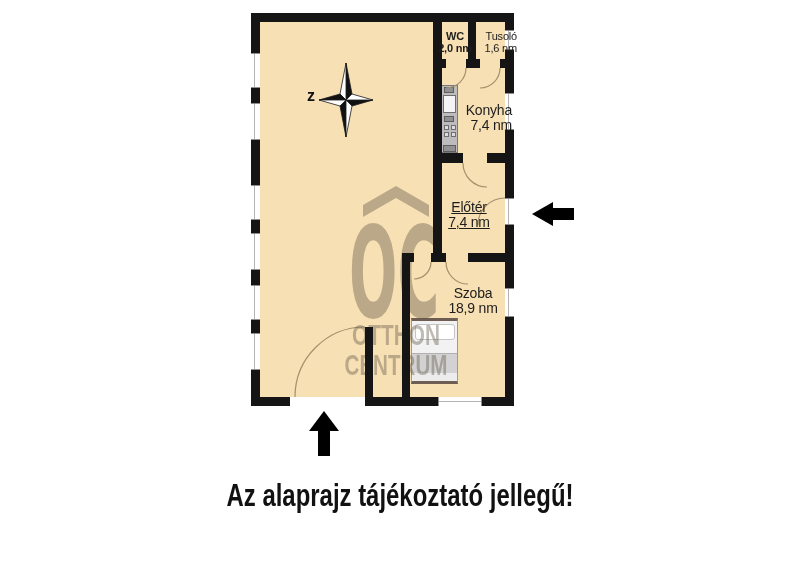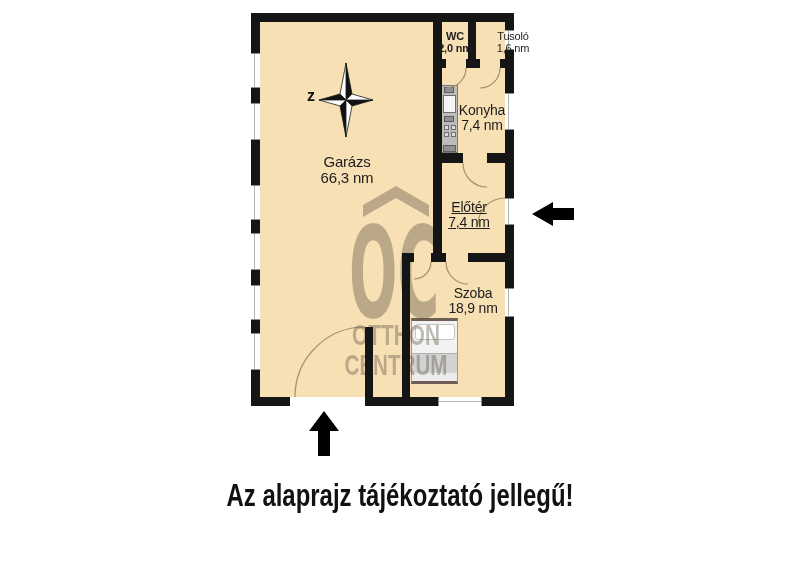--- a/index.html
+++ b/index.html
@@ -90,33 +90,29 @@
   <div class="win-v" style="left:251px;top:103px;height:37px;"></div>
   <div class="win-v" style="left:251px;top:185px;height:35px;"></div>
   <div class="win-v" style="left:251px;top:233px;height:37px;"></div>
   <div class="win-v" style="left:251px;top:285px;height:35px;"></div>
   <div class="win-v" style="left:251px;top:333px;height:37px;"></div>
   <div class="win-v" style="left:505px;top:30px;height:20px;"></div>
   <div class="win-v" style="left:505px;top:93px;height:37px;"></div>
   <div class="win-v" style="left:505px;top:288px;height:29px;"></div>
   <div class="win-h" style="left:438px;top:397px;width:44px;"></div>
 
-  <div class="room-label fs15" style="left:287px;top:154px;width:120px;">
-    <div>Garázs</div>
-    <div>66,3 nm</div>
-  </div>
   <div class="room-label fs11" style="left:430px;top:30px;width:50px;font-weight:bold;">
     <div>WC</div>
     <div>2,0 nm</div>
   </div>
-  <div class="room-label fs11" style="left:488px;top:30px;width:50px;">
+  <div class="room-label fs11" style="left:467px;top:30px;width:50px;text-align:right;">
     <div>Tusoló</div>
     <div>1,6 nm</div>
   </div>
-  <div class="room-label fs14" style="left:452px;top:103px;width:60px;">
+  <div class="room-label fs14" style="left:452px;top:103px;width:60px;text-align:right;">
     <div>Konyha</div>
     <div>7,4 nm</div>
   </div>
   <div class="room-label fs14" style="left:439px;top:200px;width:60px;text-decoration:underline;">
     <div>Előtér</div>
     <div>7,4 nm</div>
   </div>
   <div class="room-label fs14" style="left:443px;top:286px;width:60px;">
     <div>Szoba</div>
     <div>18,9 nm</div>

